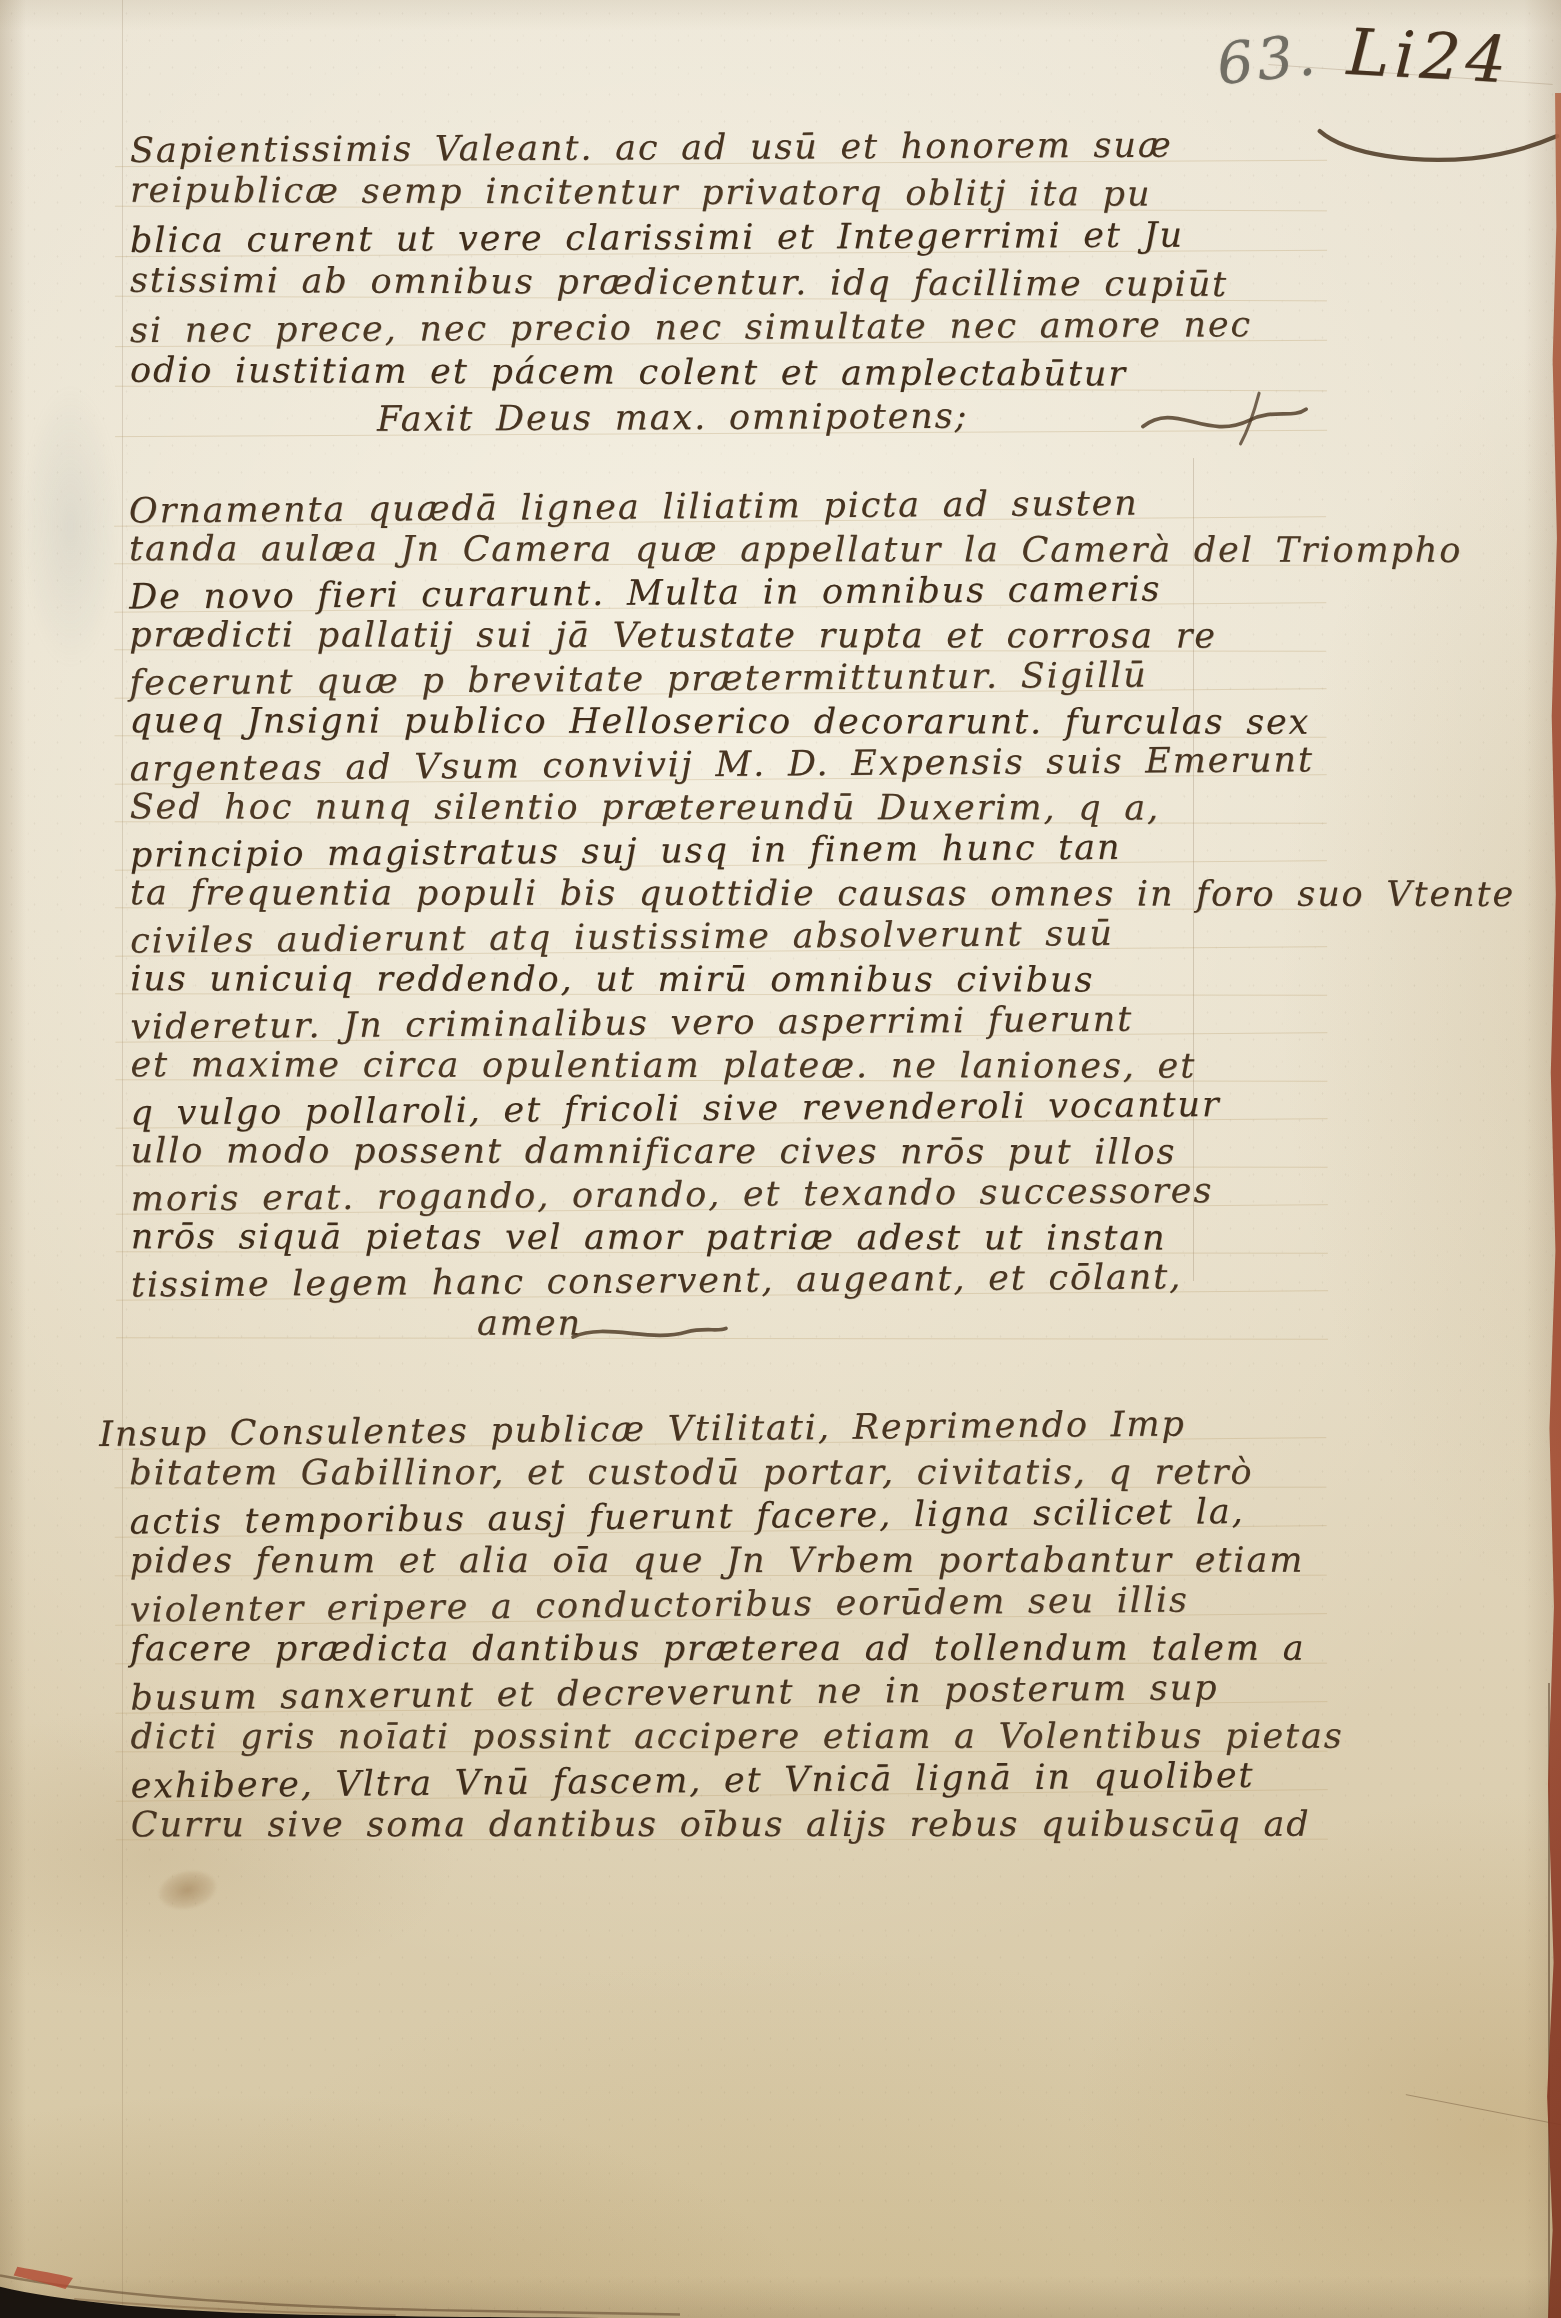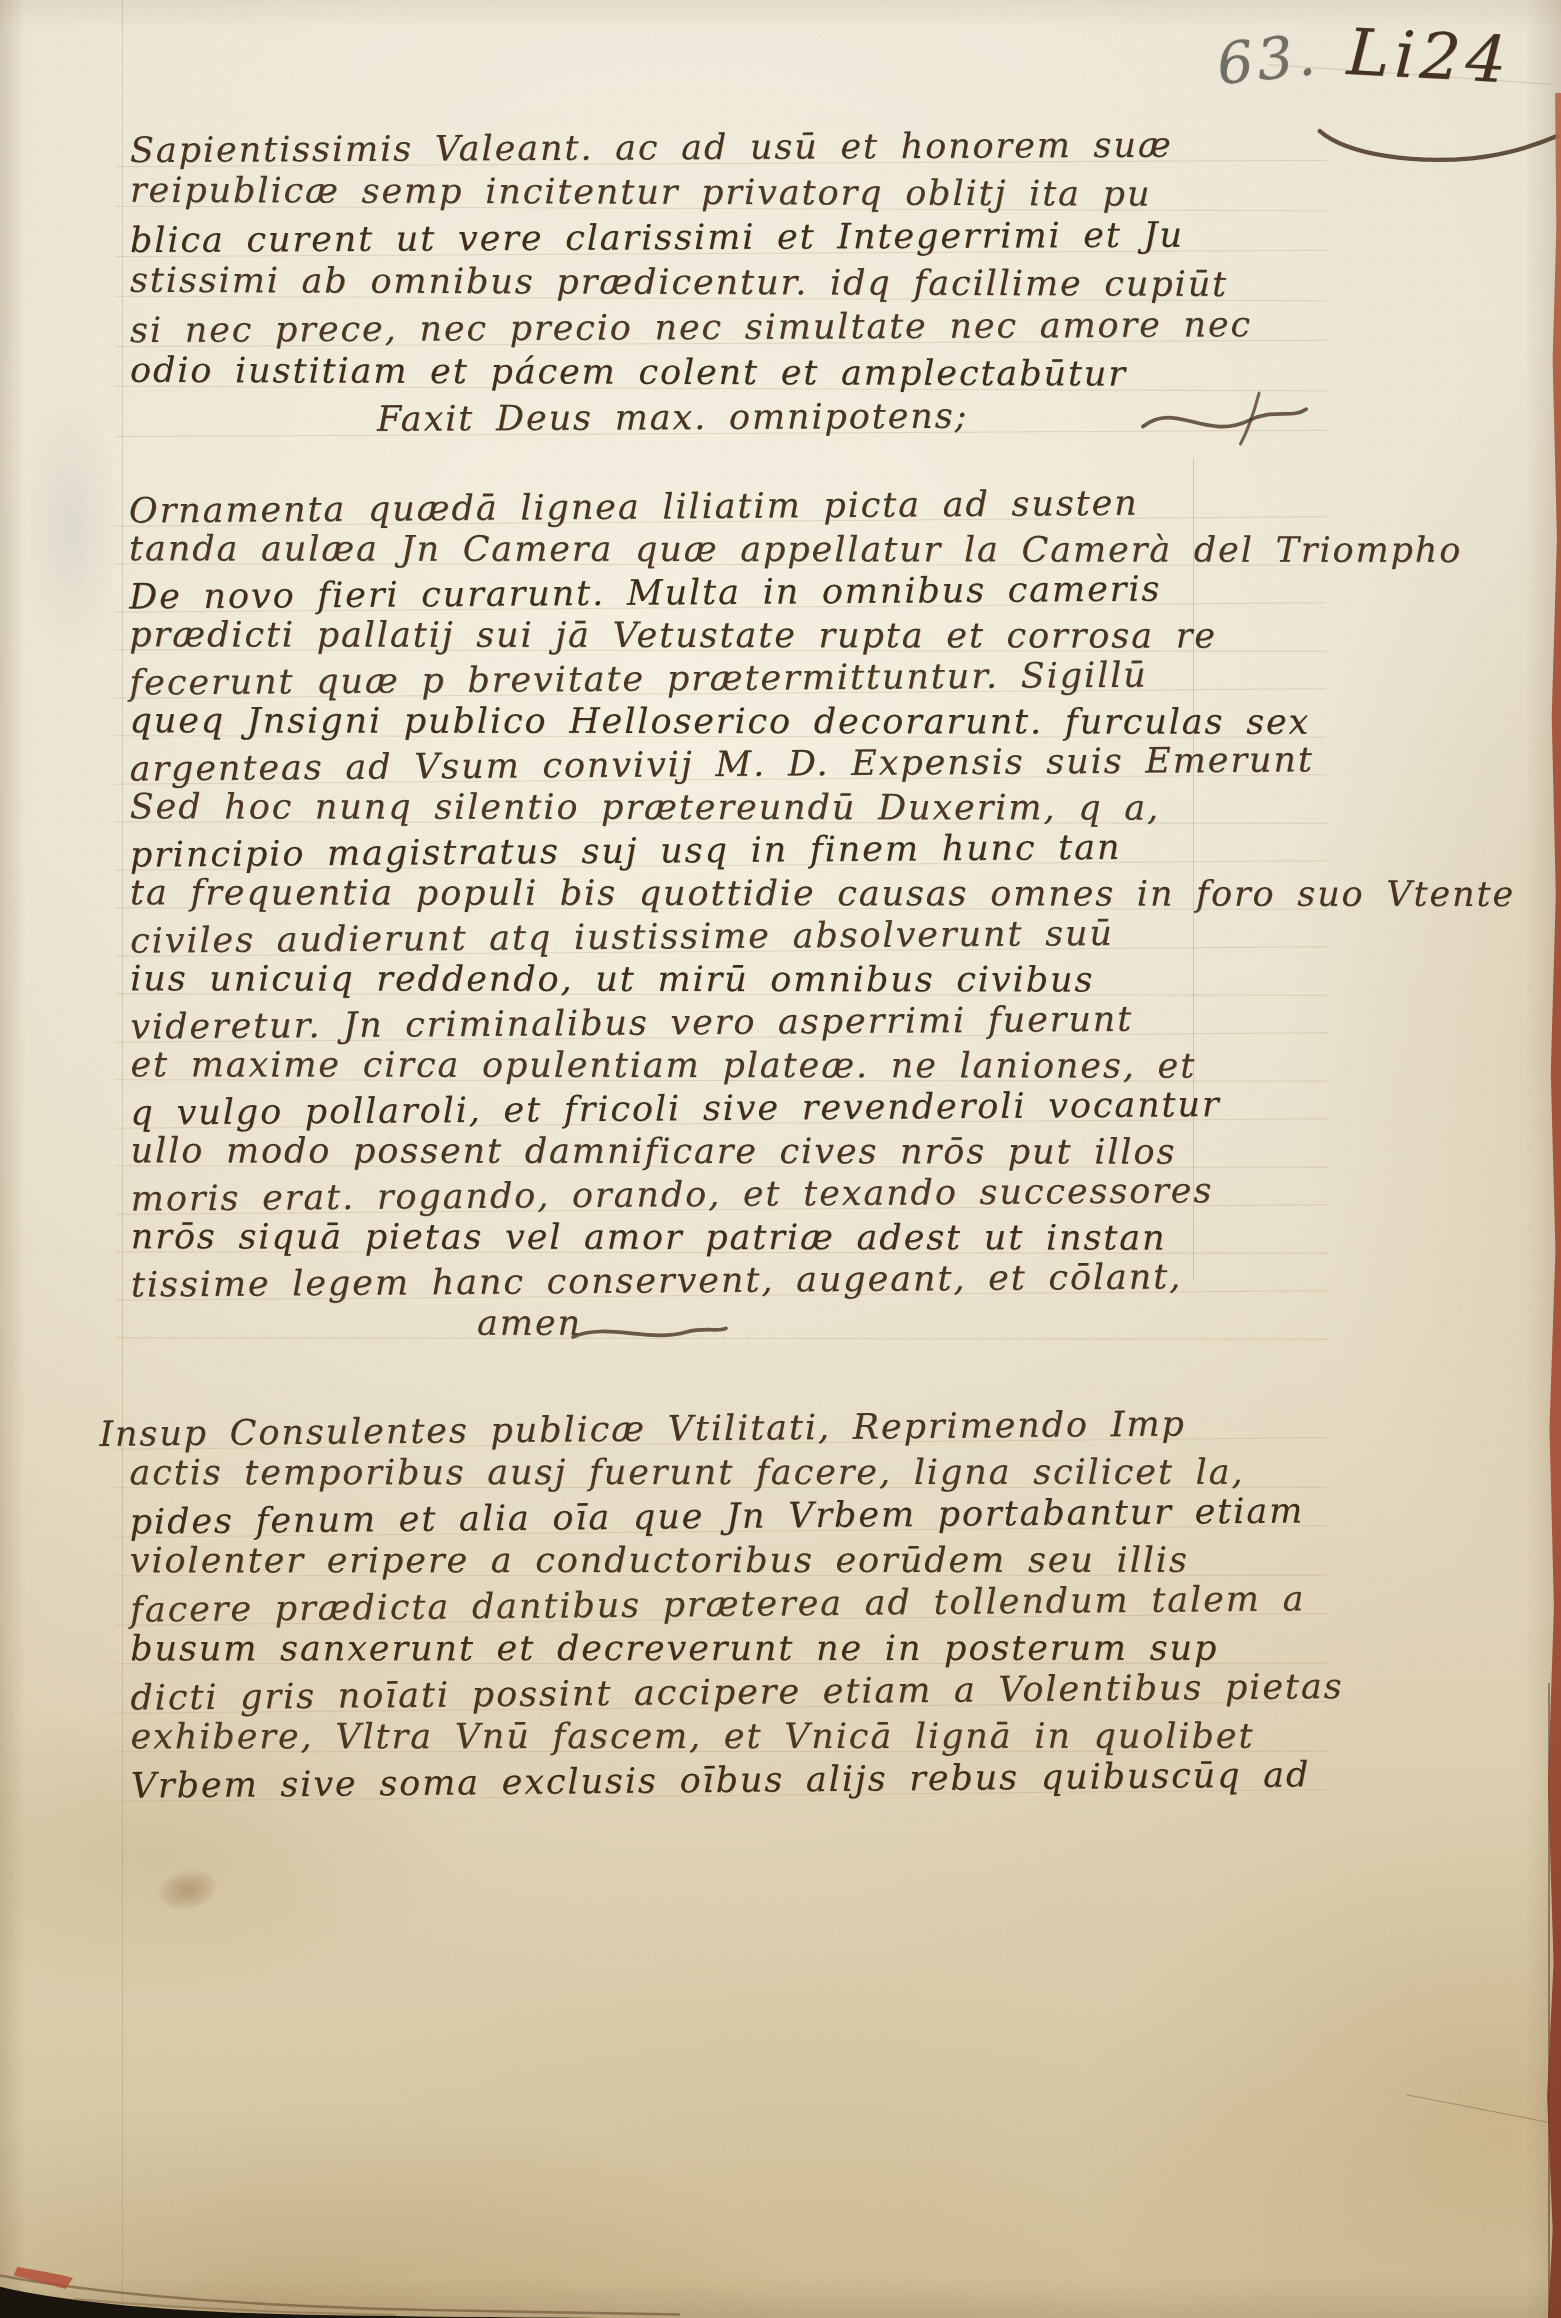--- a/index.html
+++ b/index.html
@@ -151,28 +151,29 @@
       <div class="ms-line">et maxime circa opulentiam plateæ. ne laniones, et</div>
       <div class="ms-line">q vulgo pollaroli, et fricoli sive revenderoli vocantur</div>
       <div class="ms-line">ullo modo possent damnificare cives nrōs put illos</div>
       <div class="ms-line">moris erat. rogando, orando, et texando successores</div>
       <div class="ms-line">nrōs siquā pietas vel amor patriæ adest ut instan</div>
       <div class="ms-line">tissime legem hanc conservent, augeant, et cōlant,</div>
       <div class="ms-line">amen</div>
     </div>
   <div class="para para-3">
       <div class="ms-line">Insup Consulentes publicæ Vtilitati, Reprimendo Imp</div>
+      <div class="ms-line">bitatem Gabillinor, et custodū portar, civitatis, q retrò</div>
       <div class="ms-line">actis temporibus ausj fuerunt facere, ligna scilicet la,</div>
       <div class="ms-line">pides fenum et alia oīa que Jn Vrbem portabantur etiam</div>
       <div class="ms-line">violenter eripere a conductoribus eorūdem seu illis</div>
       <div class="ms-line">facere prædicta dantibus præterea ad tollendum talem a</div>
       <div class="ms-line">busum sanxerunt et decreverunt ne in posterum sup</div>
       <div class="ms-line">dicti gris noīati possint accipere etiam a Volentibus pietas</div>
       <div class="ms-line">exhibere, Vltra Vnū fascem, et Vnicā lignā in quolibet</div>
-      <div class="ms-line">Vrbem sive soma exclusis oībus alijs rebus quibuscūq ad</div>
+      <div class="ms-line">Curru sive soma dantibus oībus alijs rebus quibuscūq ad</div>
     </div>
 
   <svg class="flourish" style="left:1138px;top:382px;" width="173" height="68" viewBox="0 0 280 110">
     <path d="M8 72 C 60 30, 110 96, 180 62 C 220 42, 250 60, 272 44" fill="none" stroke="#4a3621" stroke-width="6" stroke-linecap="round" opacity=".8"></path>
     <path d="M196 18 C 188 48, 178 78, 166 100" fill="none" stroke="#4a3621" stroke-width="5" stroke-linecap="round" opacity=".75"></path>
   </svg>
 
   <svg class="flourish" style="left:569px;top:1316px;" width="161" height="37" viewBox="0 0 260 60">
     <path d="M6 34 C 60 10, 130 44, 190 26 C 220 18, 242 26, 254 20" fill="none" stroke="#4a3621" stroke-width="6" stroke-linecap="round" opacity=".8"></path>
   </svg>

